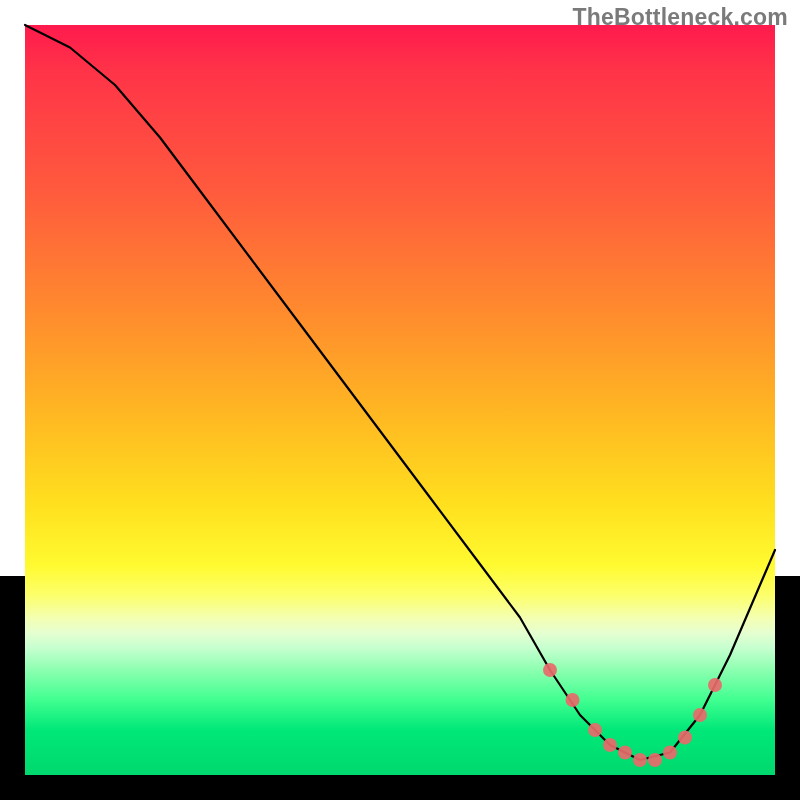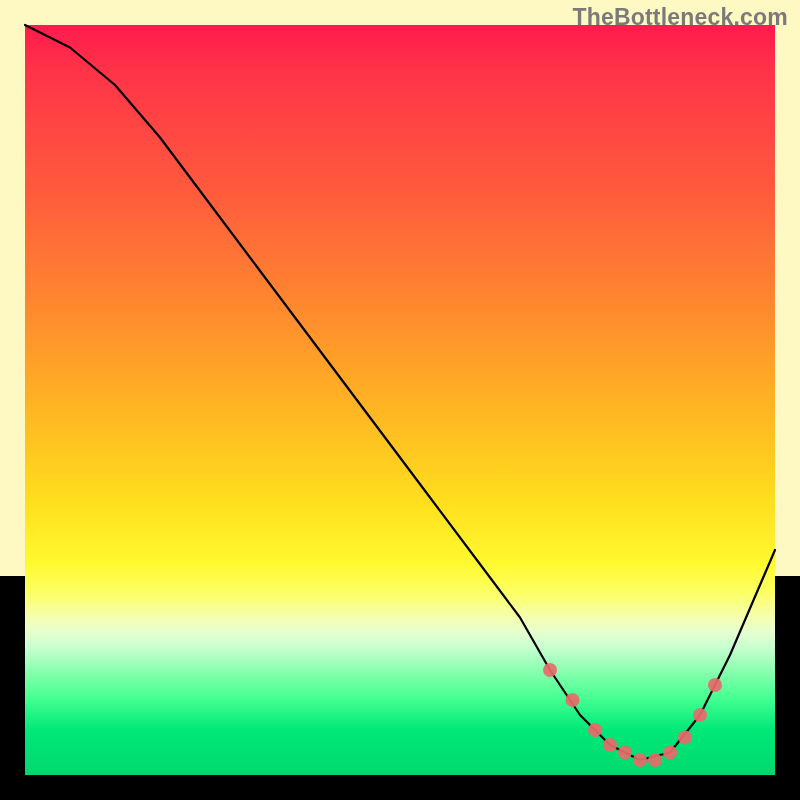--- a/index.html
+++ b/index.html
@@ -7,21 +7,21 @@
     width: 800px;
     height: 800px;
     background: #000;
     overflow: hidden;
     font-family: Arial, Helvetica, sans-serif;
   }
   .stage {
     position: relative;
     width: 800px;
     height: 576px;
-    background: #fef9c3;
+    background: #ffffff;
   }
   .plot {
     position: absolute;
     left: 25px;
     top: 25px;
     width: 750px;
     height: 750px;
     
     background: linear-gradient(to bottom,
       #ff1a4d 0%,

